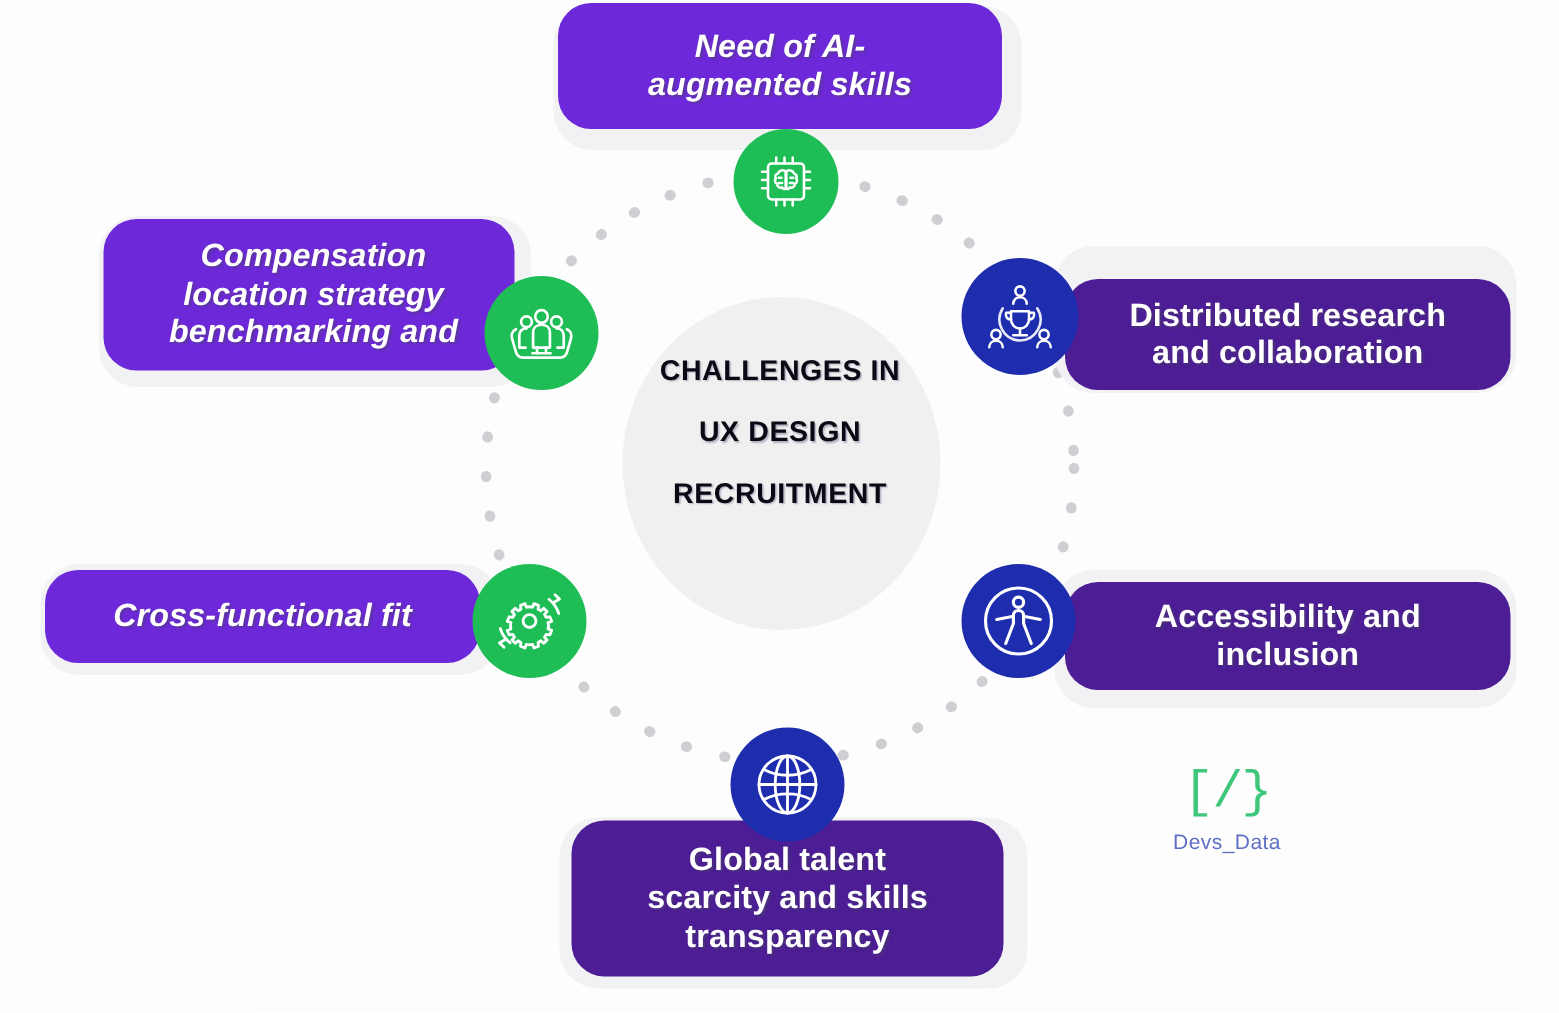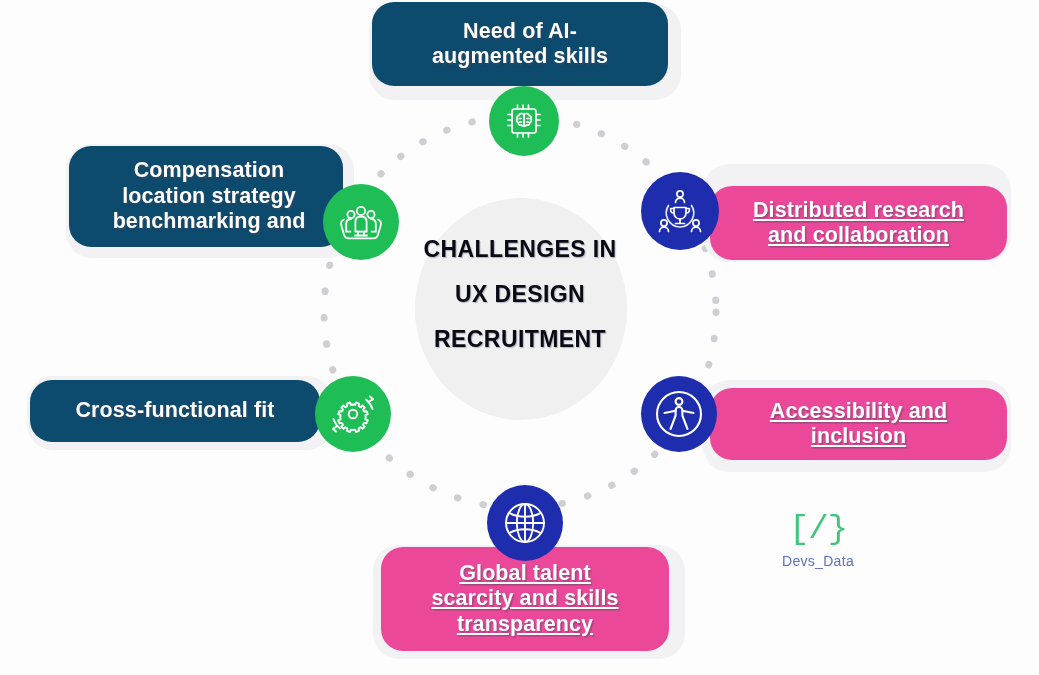--- a/index.html
+++ b/index.html
@@ -34,21 +34,21 @@
     height: 400px;
   }
   .hub-title {
     position: absolute;
     left: 360px;
     top: 238px;
     width: 320px;
     text-align: center;
     color: #0a0a14;
     font-weight: bold;
-    font-size: 23px;
+    font-size: 19px;
     letter-spacing: 0.4px;
     line-height: 1.0;
     text-shadow: 1px 1px 1px rgba(60,60,110,0.35);
   }
   .hub-title .tl { display: block; margin-bottom: 22px; }
   .hub-title .tl:last-child { margin-bottom: 0; }
 
   
   .node { position: absolute; }
   .halo {
@@ -65,22 +65,22 @@
     justify-content: center;
     color: #ffffff;
     font-weight: bold;
     font-size: 21.5px;
     line-height: 1.18;
     letter-spacing: 0.1px;
     text-align: center;
     text-shadow: 1.5px 1.5px 1.5px rgba(70,70,90,0.45);
     padding: 6px 14px;
   }
-  .pill.green { background: #0c4a6e; }
-  .pill.blue  { background: #ec4899; text-decoration: underline; }
+  .pill.green { background: #6d28d9; font-style: italic; }
+  .pill.blue  { background: #4c1d95; }
 
   .badge {
     position: absolute;
     border-radius: 50%;
     display: flex;
     align-items: center;
     justify-content: center;
     box-sizing: border-box;
   }
   .badge.green { background: #1fbd55; }

